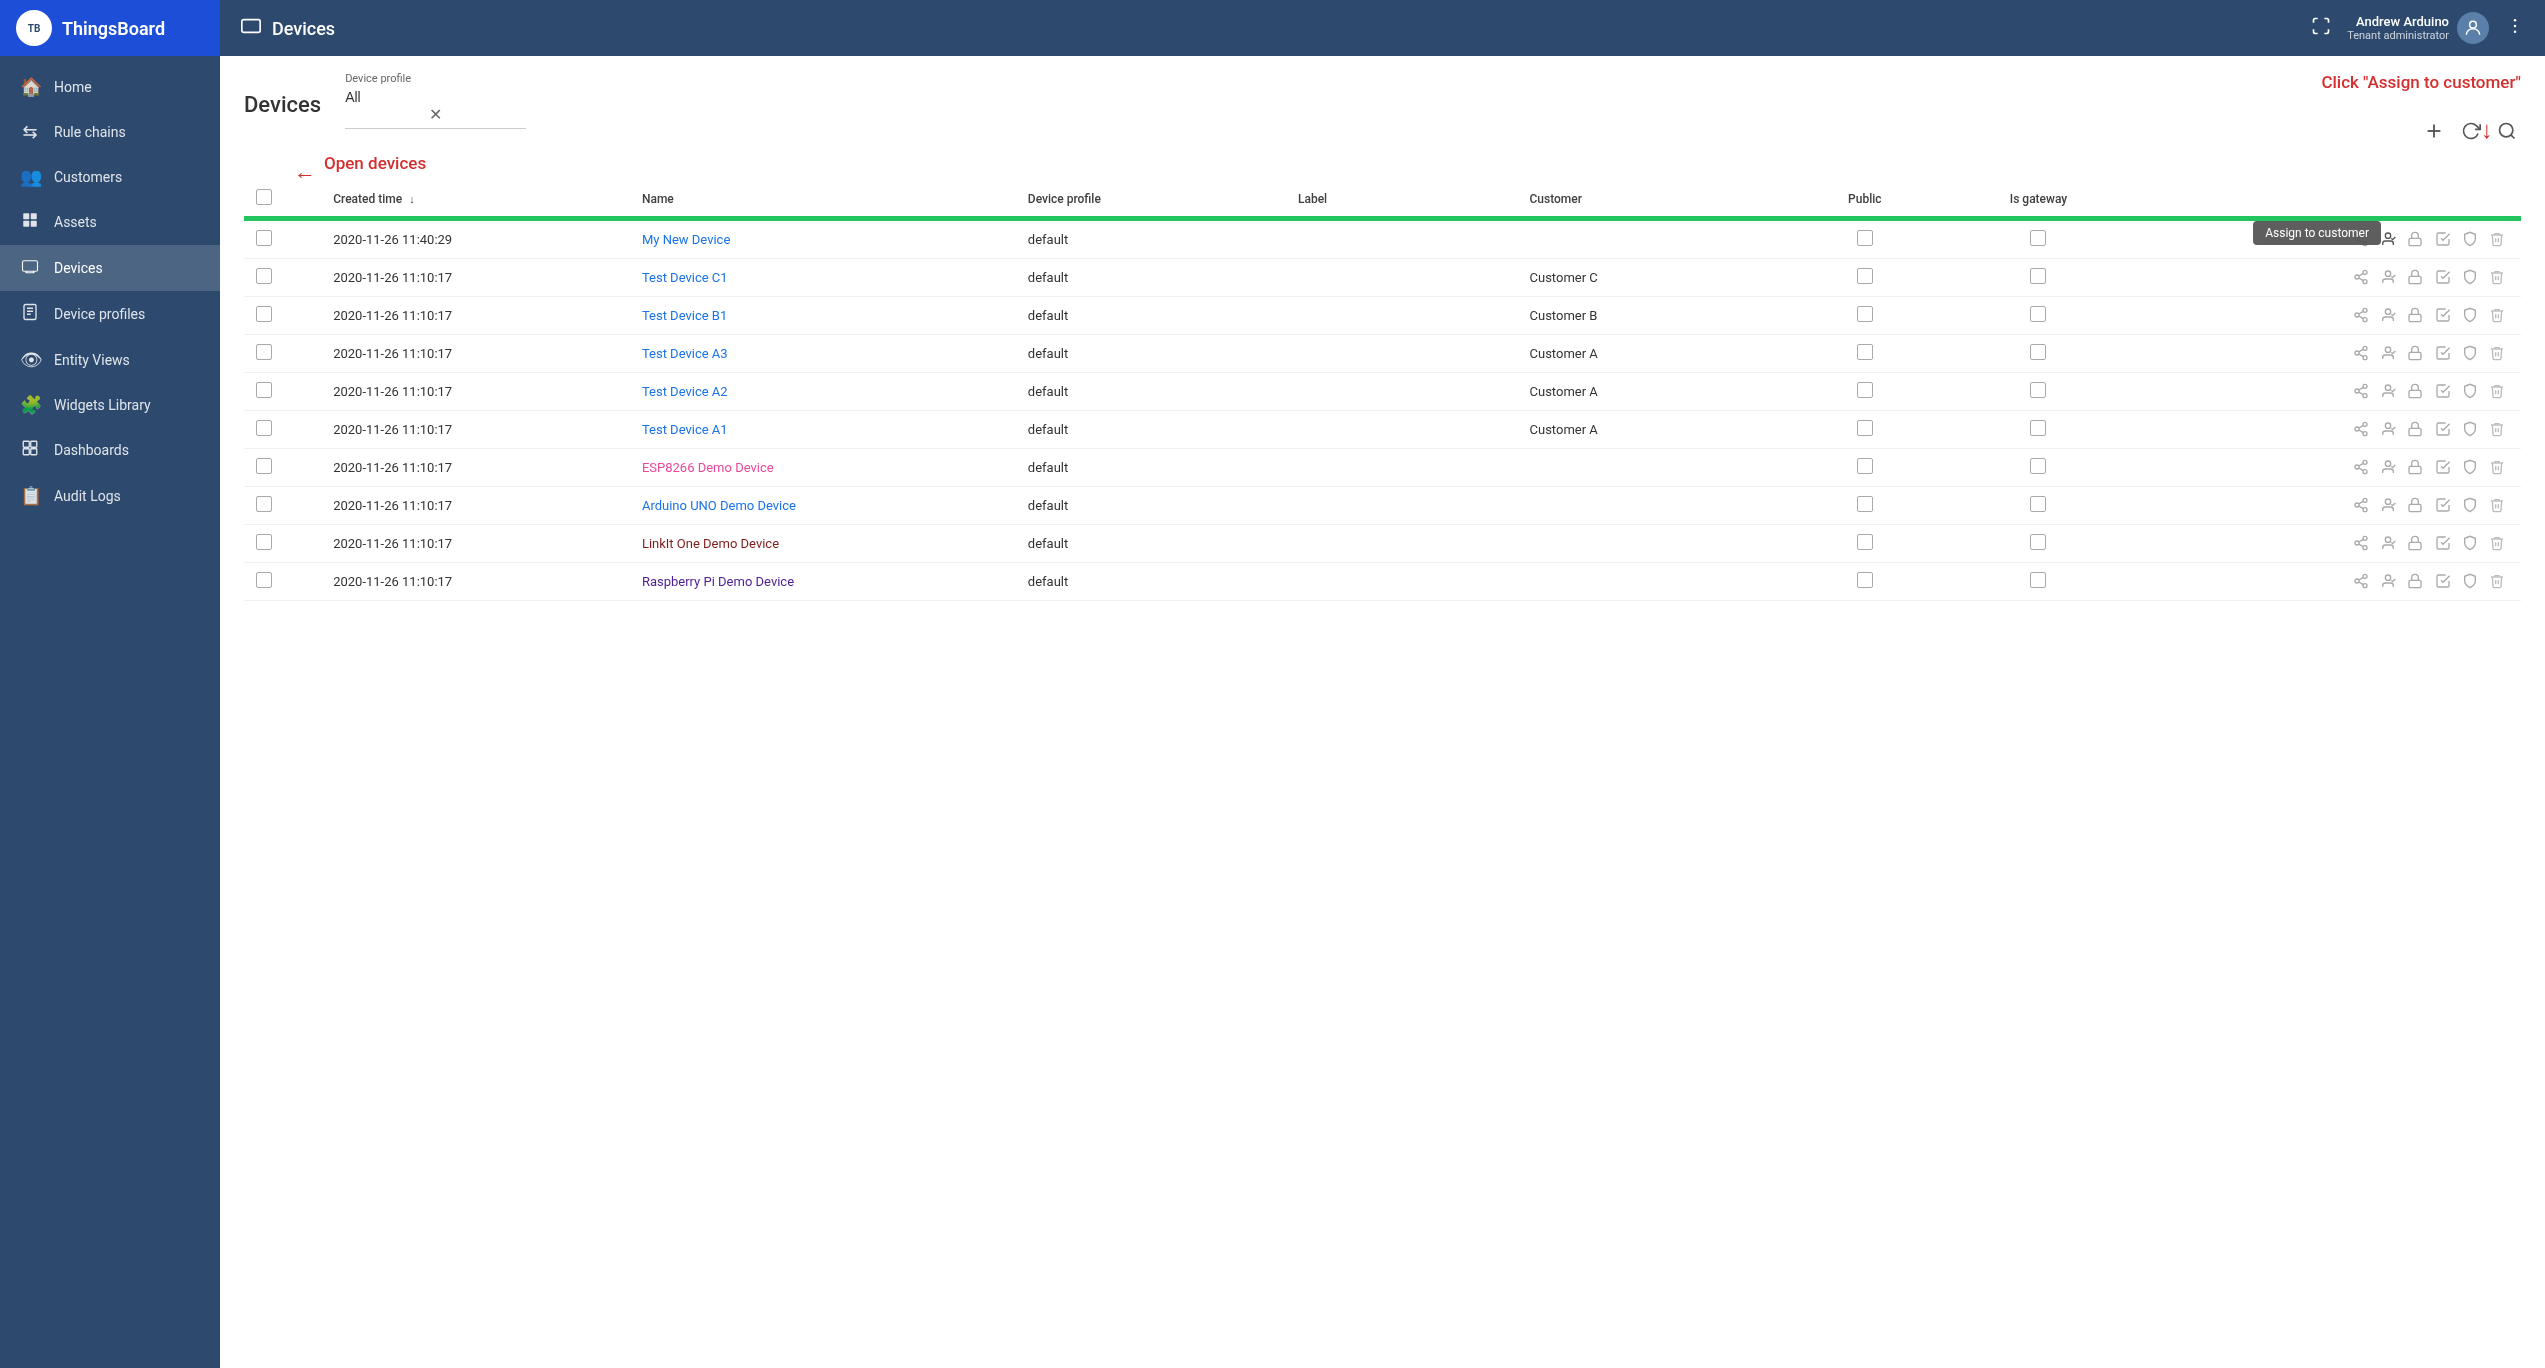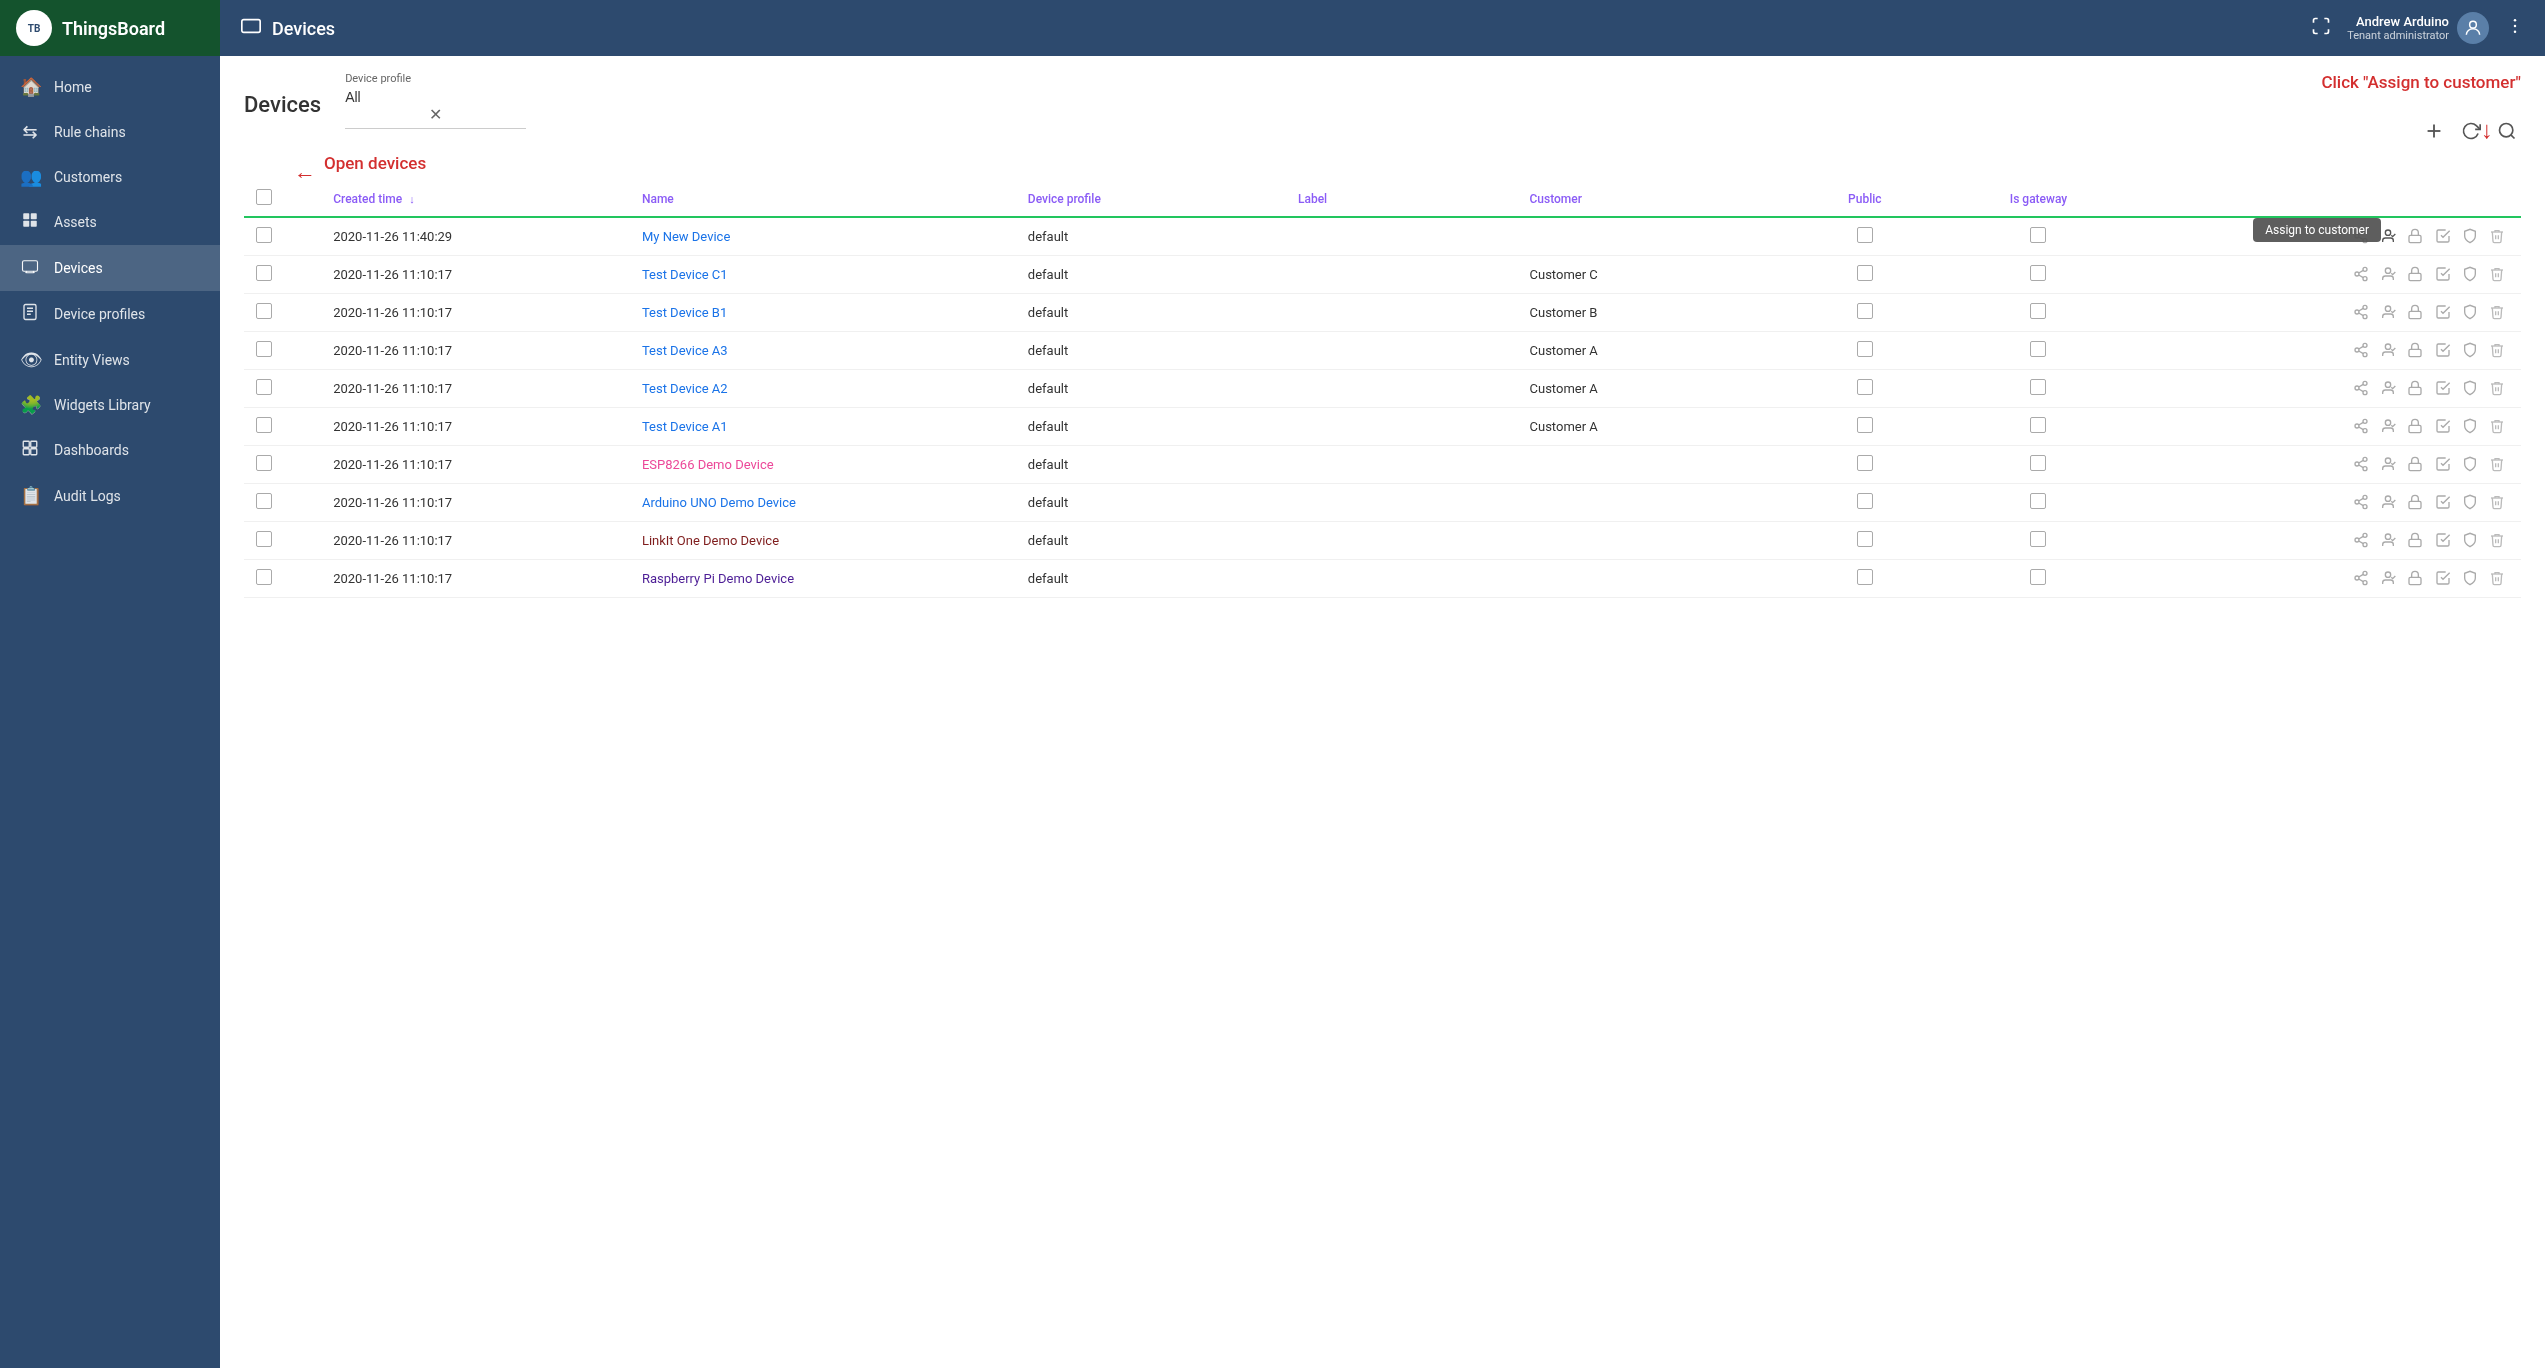--- a/index.html
+++ b/index.html
@@ -12,21 +12,21 @@
       background: #2d4a6e;
       color: #fff;
       display: flex;
       flex-direction: column;
       height: 100vh;
     }
     .sidebar-logo {
       display: flex;
       align-items: center;
       padding: 24px 16px;
-      background: #14532d;
+      background: #1d4ed8;
       height: 56px;
     }
     .sidebar-logo-icon {
       width: 36px; height: 36px;
       background: #fff;
       border-radius: 50%;
       display: flex; align-items: center; justify-content: center;
       margin-right: 10px;
       font-size: 18px; color: #2d4a6e; font-weight: bold;
     }
@@ -84,22 +84,22 @@
     .header-spacer { flex: 1; }
     .header-actions { display: flex; align-items: center; gap: 8px; margin-top: 20px; }
     .header-action-btn {
       background: none; border: none; cursor: pointer; color: #666; font-size: 20px; padding: 4px;
     }
 
     
     .table-wrap { width: 100%; overflow-x: auto; }
     table { width: 100%; border-collapse: collapse; font-size: 13px; }
     th {
-      text-align: left; color: #8b5cf6; font-weight: 500; font-size: 12px;
-      padding: 8px 12px; border-bottom: 2px solid #22c55e;
+      text-align: left; color: #404040; font-weight: 500; font-size: 12px;
+      padding: 8px 12px; border-bottom: 5px solid #22c55e;
       white-space: nowrap;
     }
     td {
       padding: 8px 12px; border-bottom: 1px solid #f0f0f0; color: #333;
       vertical-align: middle;
     }
     .col-checkbox { width: 40px; }
     .col-time { width: 160px; }
     .col-name { width: 200px; }
     .col-profile { width: 140px; }

